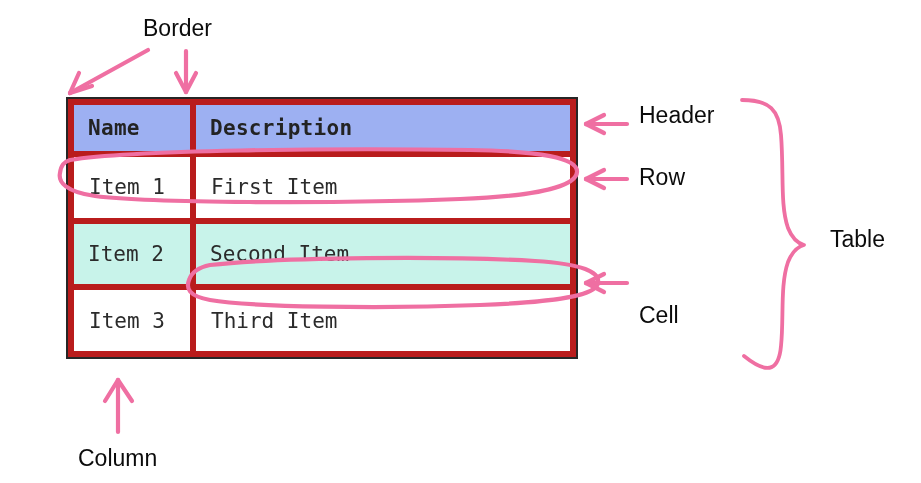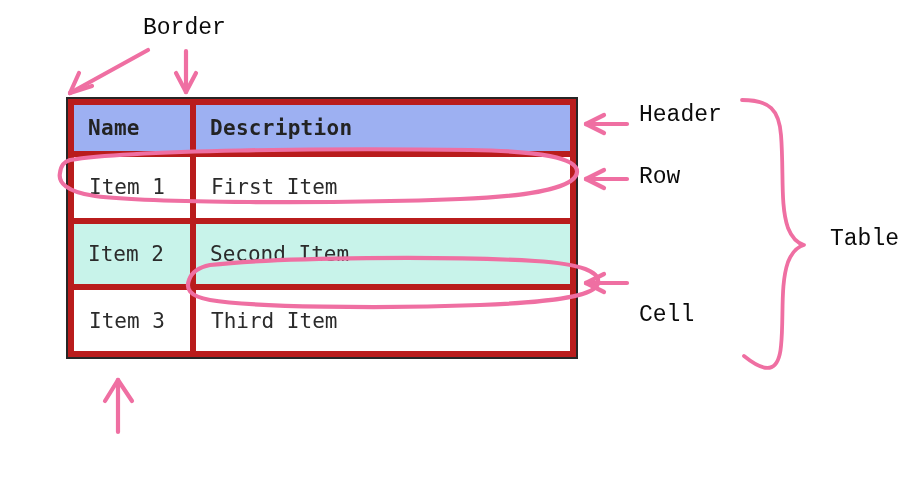--- a/index.html
+++ b/index.html
@@ -61,21 +61,21 @@
     border-bottom: 2px solid #262626;
     color: #232323;
   }
   table.demo-table tbody tr.odd td { background: #ffffff; padding-left: 15px; }
   table.demo-table tbody tr.even td { background: #c8f3ea; }
   table.demo-table tbody td { font-weight: normal; }
 
   
   .anno-label {
     position: absolute;
-    font-family: Liberation Mono, monospace;
+    font-family: Liberation Sans, sans-serif;
     font-size: 23px;
     color: #0b0b0b;
     line-height: 1;
     white-space: nowrap;
   }
   #label-border { left: 143px; top: 17px; }
   #label-header { left: 639px; top: 104px; }
   #label-row    { left: 639px; top: 166px; }
   #label-cell   { left: 639px; top: 270px; margin-top: 34px; }
   #label-table  { left: 830px; top: 228px; }
@@ -212,14 +212,15 @@
   <div class="anno-label" id="label-border">Border</div>
 
   <div class="anno-label" id="label-header">Header</div>
 
   <div class="anno-label" id="label-row">Row</div>
 
   <div class="anno-label" id="label-cell">Cell</div>
 
   <div class="anno-label" id="label-table">Table</div>
 
+  <div class="anno-label" id="label-column">Column</div>
 
 </div>
 
 </body></html>

